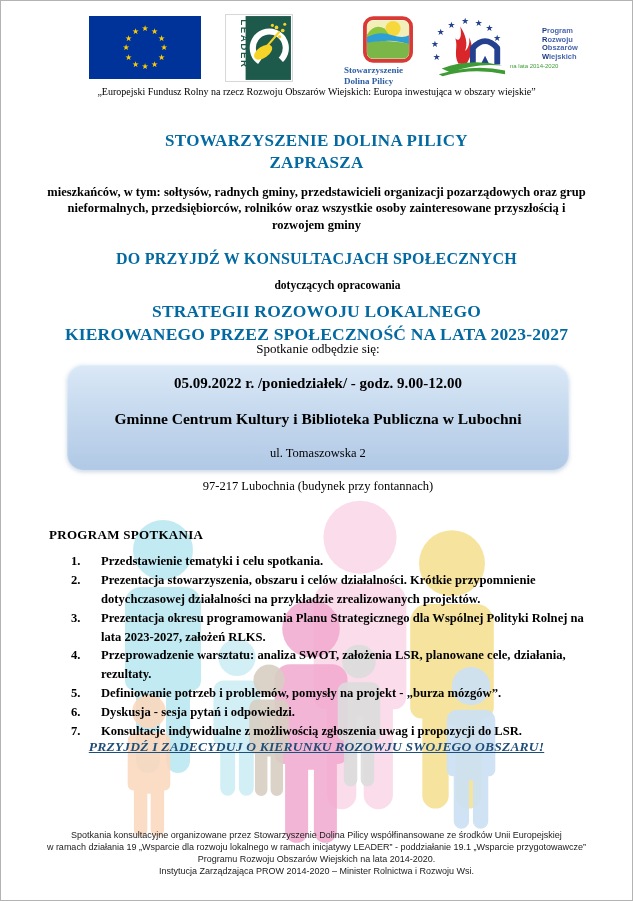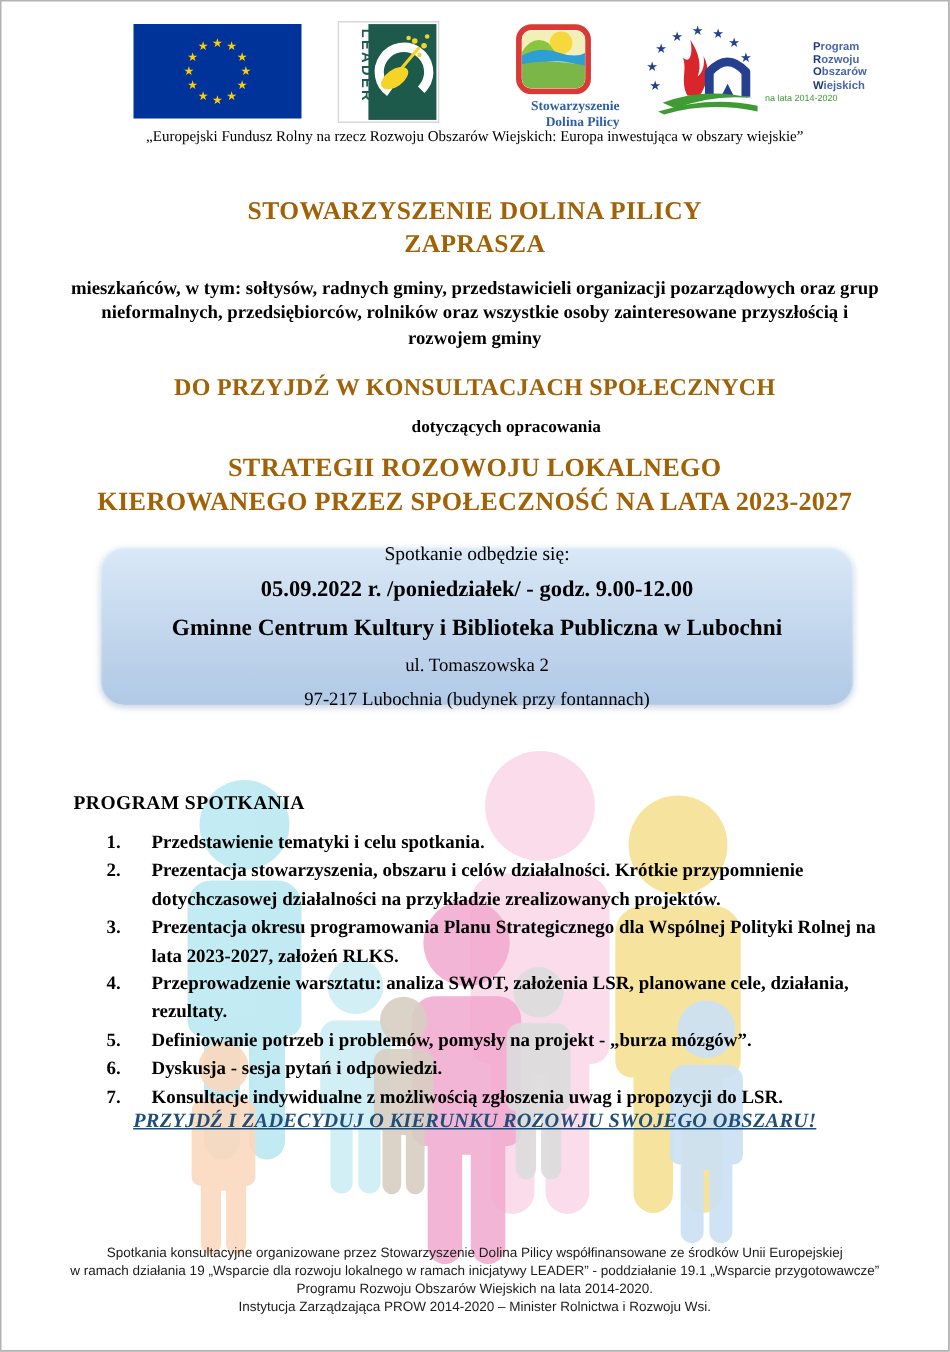--- a/index.html
+++ b/index.html
@@ -3,27 +3,27 @@
 <meta charset="utf-8">
 <style>
   html,body{margin:0;padding:0;background:#9a9a9a;}
   .page{
     position:relative;width:631px;height:899px;margin:0 auto;
     background:#fff;border:1px solid #b3b3b3;overflow:hidden;
     font-family:"Liberation Serif","DejaVu Serif",serif;color:#000;
   }
   .abs{position:absolute;}
   .c{position:absolute;left:0;right:0;text-align:center;z-index:2;}
-  .blue{color:#a16207;font-weight:700;}
+  .blue{color:#0369a1;font-weight:700;}
   
   .eu-flag{left:88px;top:15px;width:112px;height:63px;background:#003399;z-index:2;}
   .eu-flag svg{width:100%;height:100%;display:block;}
   .leader-logo{left:224px;top:13px;width:68px;height:68px;z-index:2;}
   .leader-logo svg{width:100%;height:100%;display:block;}
-  .dolina-logo{left:324px;top:15px;width:88px;text-align:right;z-index:2;}
+  .dolina-logo{left:343px;top:15px;width:88px;text-align:left;z-index:2;}
   .dolina-logo svg{width:52px;height:47px;display:block;margin:0 auto;}
   .dolina-cap{font-size:9px;font-weight:700;color:#2e5fa3;line-height:1.2;margin-top:2px;}
   .prow-logo{left:428px;top:14px;width:132px;height:66px;display:flex;align-items:center;gap:3px;z-index:2;}
   .prow-logo svg{width:78px;height:62px;flex:0 0 auto;}
   .prow-words{display:flex;flex-direction:column;justify-content:center;}
   .prow-words .w{font-family:"Liberation Sans",sans-serif;font-size:7.5px;font-weight:700;color:#4a66ad;line-height:8.5px;padding-left:32px;}
   .prow-words .w::first-letter{color:#1c3a80;}
   .prow-period{font-family:"Liberation Sans",sans-serif;font-size:6px;color:#3f9c35;margin-top:2px;}
   
   #funding-note{top:85px;font-size:10px;}
@@ -32,21 +32,21 @@
   #audience{top:183px;left:46px;right:46px;text-align:center;font-weight:700;font-size:12.5px;line-height:1.3;z-index:2;position:absolute;}
   #invite-heading{top:249px;font-size:16px;letter-spacing:.2px;}
   #invite-sub{top:278px;font-size:11.5px;font-weight:700;margin-left:42px;}
   #strategy{top:299px;font-size:17.5px;line-height:1.32;letter-spacing:.2px;}
   
   #meeting-box{
     left:66px;top:363px;width:502px;height:106px;z-index:2;
     border-radius:16px;
     background:linear-gradient(180deg,#dbe9f7 0%,#c6d9ee 45%,#b1c9e6 100%);
     box-shadow:inset 0 1px 2px rgba(255,255,255,.9),0 2px 4px rgba(110,140,180,.35);
-    display:flex;flex-direction:column;justify-content:center;align-items:center;gap:8px;text-align:center;
+    display:flex;flex-direction:column;justify-content:center;align-items:center;gap:18px;text-align:center;
   }
   .mb-intro{font-size:13px;}
   .mb-datetime{font-size:15px;font-weight:700;}
   .mb-venue{font-size:15.5px;font-weight:700;}
   .mb-street,.mb-city{font-size:12.5px;}
   
   #people-backdrop{position:absolute;inset:0;z-index:1;pointer-events:none;}
   
   #program{left:48px;top:526px;width:542px;z-index:2;position:absolute;}
   #program-heading{font-size:13px;font-weight:700;letter-spacing:.3px;}

